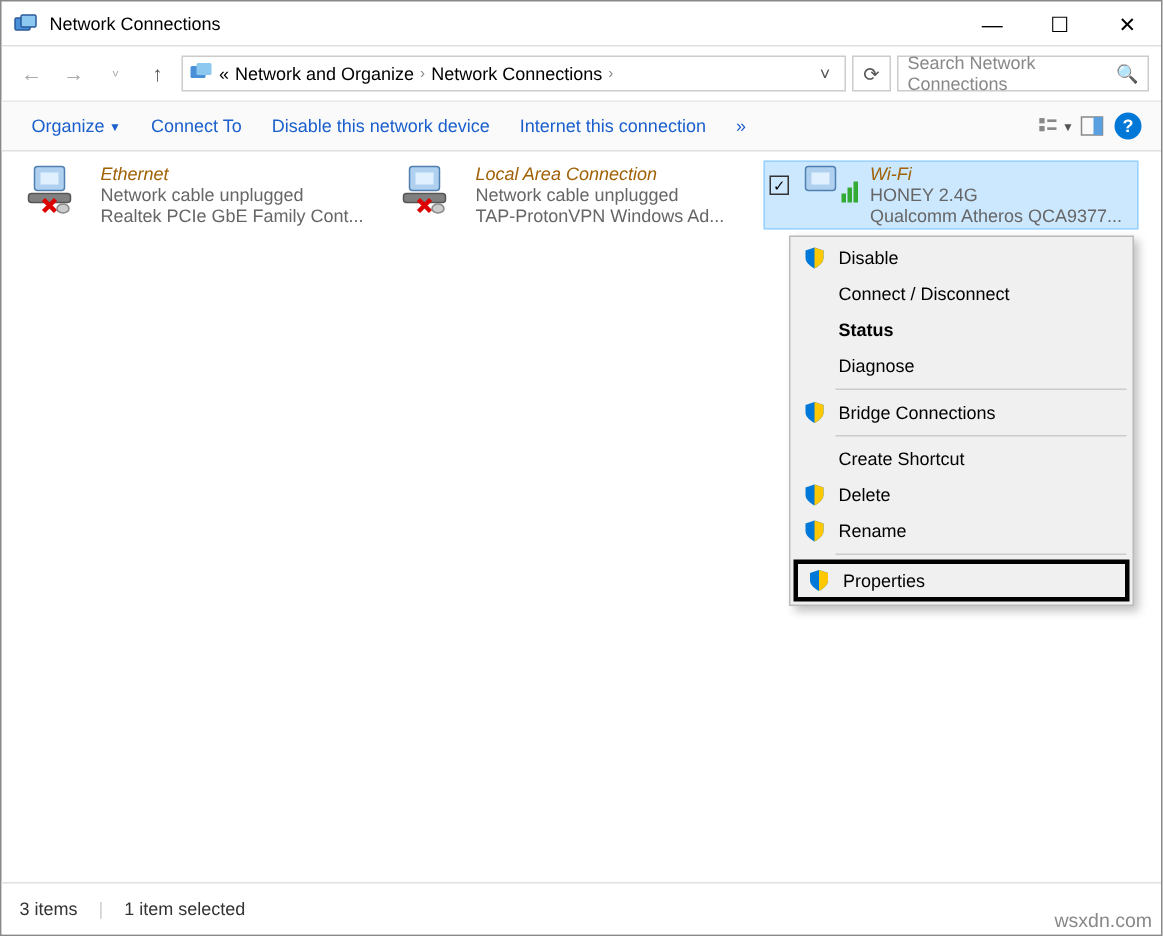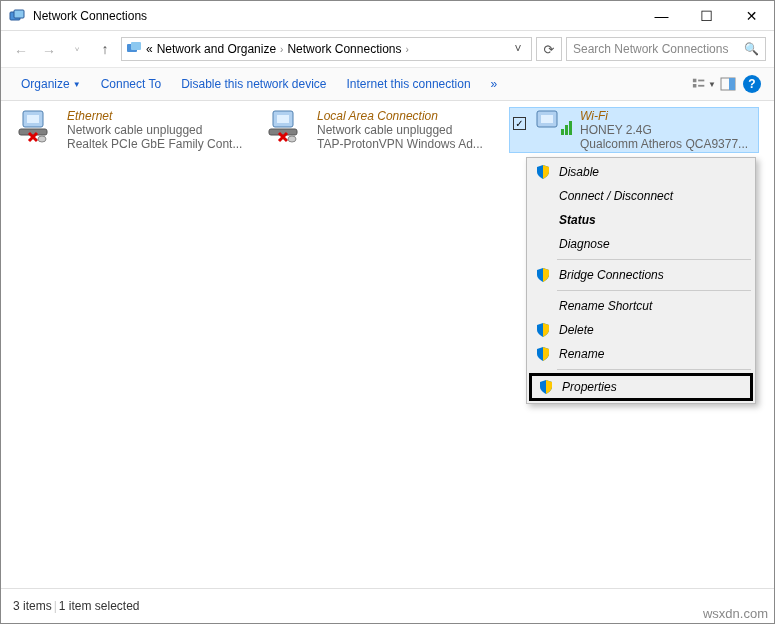--- a/index.html
+++ b/index.html
@@ -14,21 +14,21 @@
 
 
 .addrbar { display: flex; align-items: center; height: 36px; padding: 0 8px; gap: 4px; }
 .nav-btn { width: 24px; height: 24px; display: flex; align-items: center; justify-content: center; color: #aaa; font-size: 14px; }
 .nav-btn.enabled { color: #555; }
 .addrbox { flex: 1; height: 24px; border: 1px solid #ccc; display: flex; align-items: center; padding: 0 4px; font-size: 12px; gap: 4px; }
 .addrbox .crumb { color: #000; }
 .addrbox .sep { color: #888; font-size: 10px; }
 .addr-drop { width: 18px; display:flex; align-items:center; justify-content:center; color:#555; }
 .refresh-btn { width: 26px; height: 24px; border: 1px solid #ccc; display:flex; align-items:center; justify-content:center; color:#555; font-size:13px; }
-.searchbox { width: 200px; height: 24px; border: 1px solid #ccc; display:flex; align-items:center; padding:0 6px; color:#888; font-size:12px; justify-content: space-between; }
+.searchbox { width: 168px; height: 24px; border: 1px solid #ccc; display:flex; align-items:center; padding:0 6px; color:#888; font-size:12px; justify-content: space-between; }
 
 
 .toolbar { display:flex; align-items:center; height: 34px; border-top:1px solid #e8e8e8; border-bottom:1px solid #e0e0e0; padding: 0 10px; background: #fafafa; }
 .tool-item { color: #1a5fcc; font-size: 12px; padding: 4px 10px; display:flex; align-items:center; gap:3px; }
 .tool-drop { font-size: 8px; color:#1a5fcc; }
 .toolbar .spacer { flex:1; }
 .tool-icon { width: 24px; height:24px; display:flex; align-items:center; justify-content:center; color:#555; font-size:12px; }
 .help-icon { width:18px;height:18px;border-radius:50%;background:#0078d7;color:#fff;font-size:12px;display:flex;align-items:center;justify-content:center;font-weight:bold; }
 
 
@@ -37,28 +37,28 @@
 .conn-item.selected { background: #cce8ff; border: 1px solid #99d1ff; padding:1px 3px; }
 .conn-icon-wrap { width: 48px; display:flex; flex-direction:column; align-items:center; }
 .conn-details { flex:1; overflow:hidden; }
 .conn-name { color:#a16207; white-space:nowrap; overflow:hidden; text-overflow:ellipsis;font-style:italic; }
 .conn-status { color:#666; white-space:nowrap; overflow:hidden; text-overflow:ellipsis; }
 .conn-device { color:#666; white-space:nowrap; overflow:hidden; text-overflow:ellipsis; }
 .chkbox { width:13px; height:13px; border:1px solid #333; font-size:10px; display:flex;align-items:center;justify-content:center; margin-top:8px; }
 
 
 .ctxmenu { position:absolute; left:525px; top:156px; width:230px; background:#f0f0f0; border:1px solid #bbb; box-shadow: 3px 3px 6px rgba(0,0,0,0.25); padding:2px; }
-.ctx-item { display:flex; align-items:center; height:24px; font-size:12px; padding-left:30px; position:relative;font-style:italic; }
+.ctx-item { display:flex; align-items:center; height:24px; font-size:12px; padding-left:30px; position:relative; }
 .ctx-item.bold { font-weight:bold; }
 .ctx-item .shield { position:absolute; left:6px; width:16px; height:16px; }
 .ctx-sep { height:1px; background:#ccc; margin: 3px 2px 3px 28px; }
 .ctx-item.highlighted { border: 3px solid #000000; height:28px; }
 
 
-.statusbar { position:absolute; bottom:0; left:0; right:0; height:26px; border-top:1px solid #e0e0e0; display:flex; align-items:center; padding: 17px 12px; font-size:12px; color:#333; gap:2px; background:#fff; }
+.statusbar { position:absolute; bottom:0; left:0; right:0; height:26px; border-top:1px solid #e0e0e0; display:flex; align-items:center; padding: 17px 12px; font-size:12px; color:#333; gap:14px; background:#fff; }
 .statusbar .divider { color:#ccc; }
 .watermark { position:absolute; bottom:2px; right:6px; font-size:13px; color:#888; }
 
 
 .net-adapter-icon { width:40px; height:28px; }
 .wifi-icon { width:40px; height:28px; }
 .red-x { width:20px; height:16px; }
 .shield-svg { width:16px; height:16px; }
 </style>
 </head>
@@ -217,21 +217,21 @@
   <div class="ctx-sep"></div>
   <div class="ctx-item">
     <svg class="shield shield-svg" viewBox="0 0 16 16">
         <path d="M8 1 L14 3 V8 C14 12 8 15 8 15 C8 15 2 12 2 8 V3 Z" fill="#0078d7"></path>
         <path d="M8 1 L14 3 V8 C14 12 8 15 8 15 V1 Z" fill="#ffc800"></path>
       </svg>
     <span>Bridge Connections</span>
   </div>
   <div class="ctx-sep"></div>
   <div class="ctx-item">
-      <span>Rename Shortcut</span>
+      <span>Create Shortcut</span>
     </div>
   <div class="ctx-item">
     <svg class="shield shield-svg" viewBox="0 0 16 16">
         <path d="M8 1 L14 3 V8 C14 12 8 15 8 15 C8 15 2 12 2 8 V3 Z" fill="#0078d7"></path>
         <path d="M8 1 L14 3 V8 C14 12 8 15 8 15 V1 Z" fill="#ffc800"></path>
       </svg>
     <span>Delete</span>
   </div>
   <div class="ctx-item">
     <svg class="shield shield-svg" viewBox="0 0 16 16">

